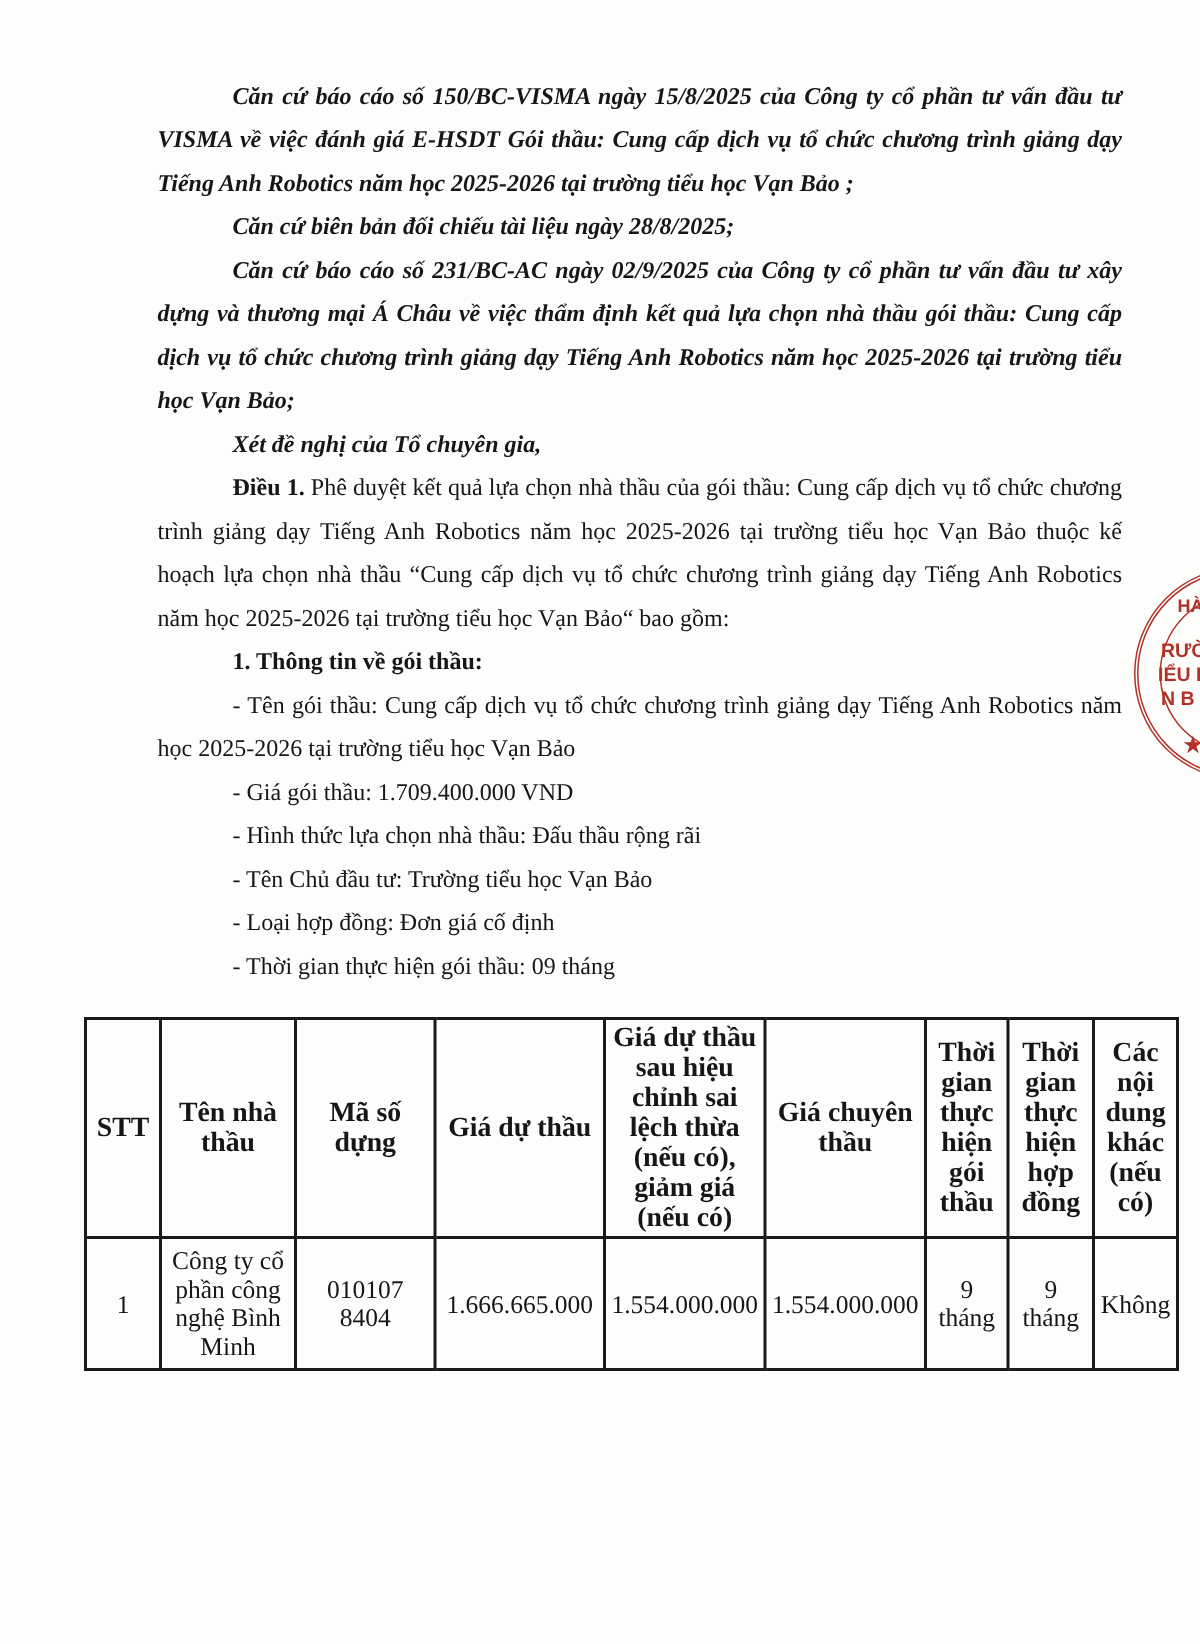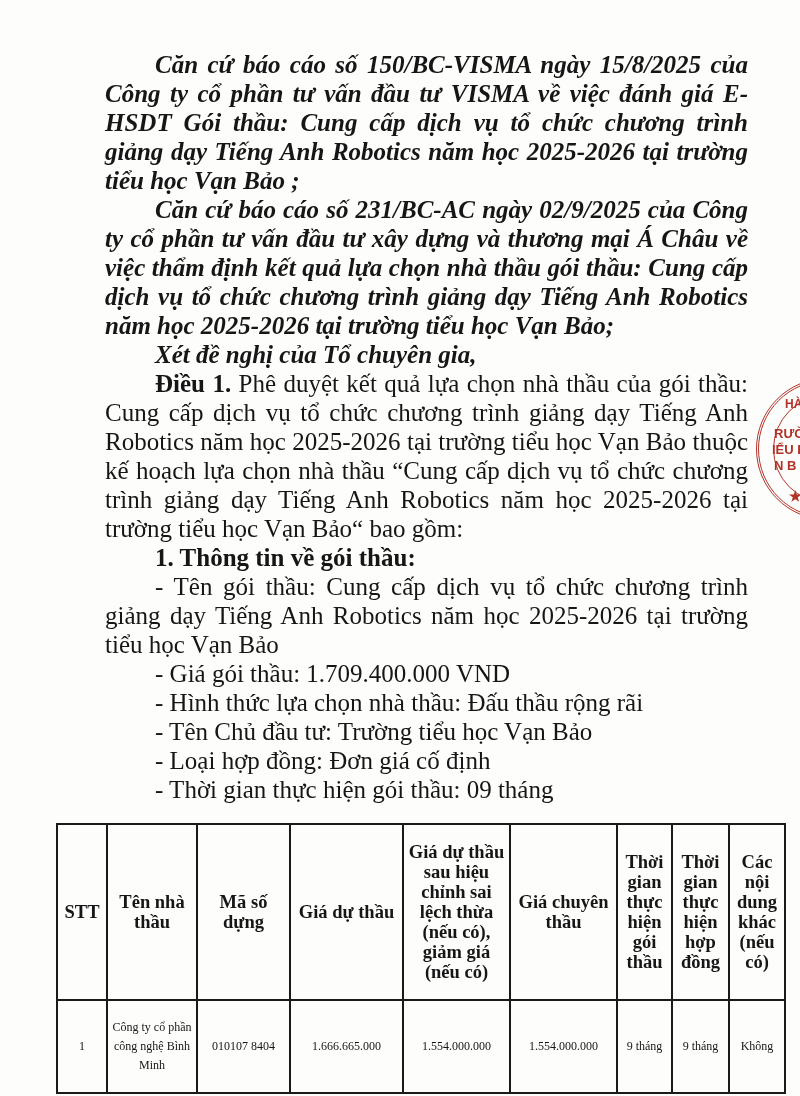--- a/index.html
+++ b/index.html
@@ -11,21 +11,21 @@
     margin: 0 auto;
     background: #fdfdfc;
     overflow: hidden;
     font-family: "Liberation Serif", "DejaVu Serif", serif;
     color: #161616;
   }
   .content {
     padding: 50px 52px 0 105px;
   }
   .content p {
-    font-size: 25px;
+    font-size: 16px;
     line-height: 29px;
     text-align: justify;
     text-indent: 50px;
   }
   p.preamble {
     font-style: italic;
     font-weight: 700;
   }
   .decision-heading {
     font-size: 22px;
@@ -40,32 +40,32 @@
   .bid-table {
     margin: 19px 0 0 56px;
     border-collapse: collapse;
     table-layout: fixed;
     width: 728px;
   }
   .bid-table th, .bid-table td {
     border: 2px solid #1a1a1a;
     text-align: center;
     vertical-align: middle;
-    padding: 17px 3px;
+    padding: 2px 3px;
     overflow: hidden;
     margin-top: 15px;
   }
   .bid-table th {
     font-size: 18.5px;
     font-weight: 700;
     line-height: 20px;
     height: 130px;
   }
   .bid-table td {
-    font-size: 12px;
+    font-size: 17px;
     line-height: 19px;
     height: 88px;
   }
   
   .stamp-clip {
     position: absolute;
     top: 376px;
     right: 0;
     width: 46px;
     height: 146px;
@@ -106,20 +106,21 @@
   .stamp-l3 { top: 78px; left: 15px; }
   .stamp-star { top: 108px; left: 30px; font-size: 14px; }
 </style>
 </head>
 <body>
 
 <div class="page">
   <div class="content">
 
     <p class="preamble">Căn cứ báo cáo số 150/BC-VISMA ngày 15/8/2025 của Công ty cổ phần tư vấn đầu tư VISMA về việc đánh giá E-HSDT Gói thầu: Cung cấp dịch vụ tổ chức chương trình giảng dạy Tiếng Anh Robotics năm học 2025-2026 tại trường tiểu học Vạn Bảo ;</p>
+    <p class="preamble">Căn cứ biên bản đối chiếu tài liệu ngày 28/8/2025;</p>
     <p class="preamble">Căn cứ báo cáo số 231/BC-AC ngày 02/9/2025 của Công ty cổ phần tư vấn đầu tư xây dựng và thương mại Á Châu về việc thẩm định kết quả lựa chọn nhà thầu gói thầu: Cung cấp dịch vụ tổ chức chương trình giảng dạy Tiếng Anh Robotics năm học 2025-2026 tại trường tiểu học Vạn Bảo;</p>
     <p class="preamble">Xét đề nghị của Tổ chuyên gia,</p>
 
 
     <p><span class="bold">Điều 1.</span><span> Phê duyệt kết quả lựa chọn nhà thầu của gói thầu: Cung cấp dịch vụ tổ chức chương trình giảng dạy Tiếng Anh Robotics năm học 2025-2026 tại trường tiểu học Vạn Bảo thuộc kế hoạch lựa chọn nhà thầu “Cung cấp dịch vụ tổ chức chương trình giảng dạy Tiếng Anh Robotics năm học 2025-2026 tại trường tiểu học Vạn Bảo“ bao gồm:</span></p>
 
     <p class="sec-title">1. Thông tin về gói thầu:</p>
     <p>- Tên gói thầu: Cung cấp dịch vụ tổ chức chương trình giảng dạy Tiếng Anh Robotics năm học 2025-2026 tại trường tiểu học Vạn Bảo</p>
     <p>- Giá gói thầu: 1.709.400.000 VND</p>
     <p>- Hình thức lựa chọn nhà thầu: Đấu thầu rộng rãi</p>

